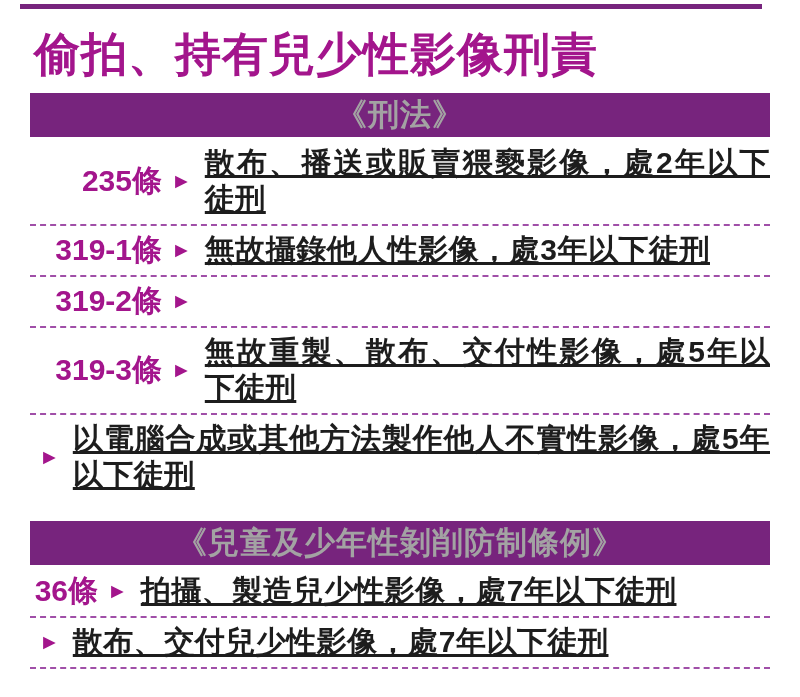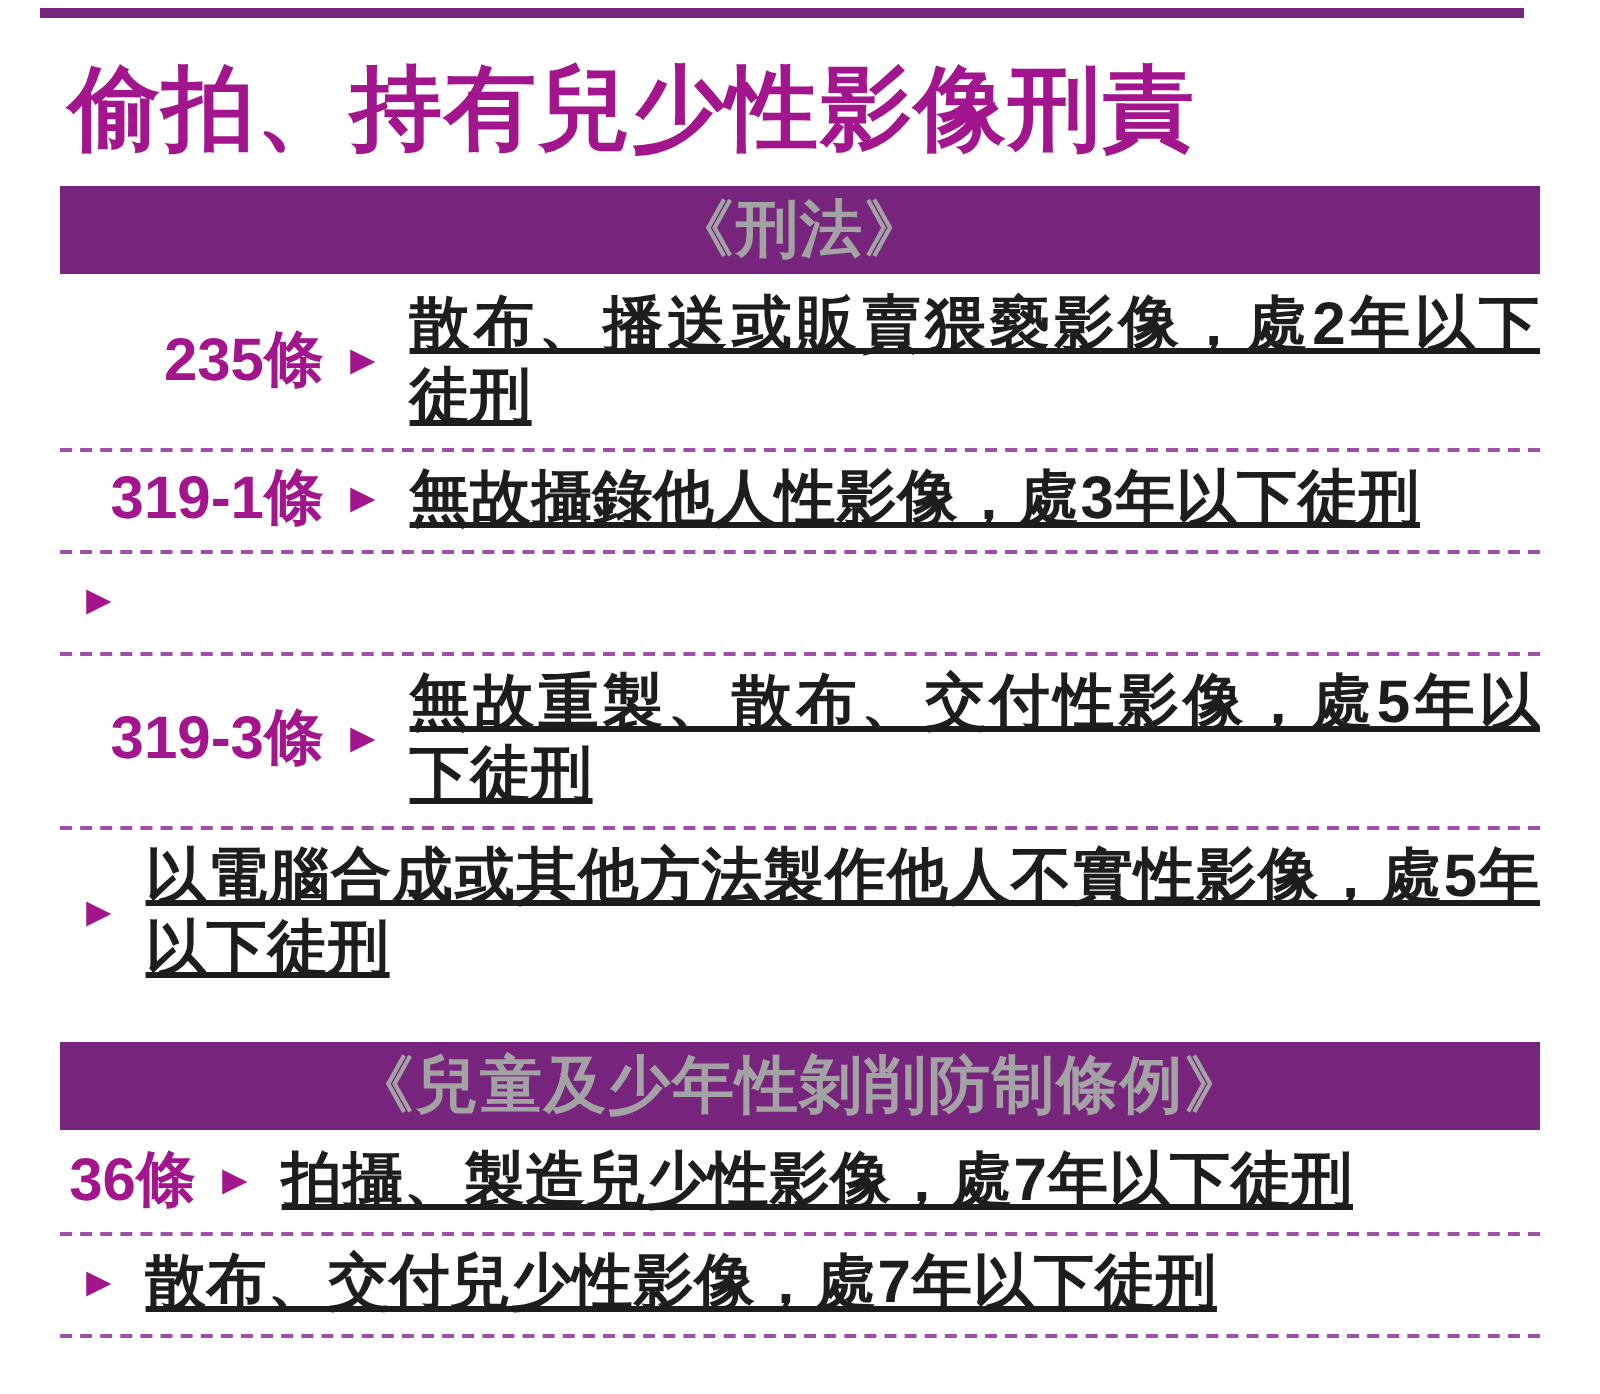--- a/index.html
+++ b/index.html
@@ -95,20 +95,21 @@
     <span class="text">散布、播送或販賣猥褻影像，處2年以下徒刑</span>
   </div>
 
   <div class="row">
     <span class="num">319-1條</span>
     <span class="arrow">►</span>
     <span class="text">無故攝錄他人性影像，處3年以下徒刑</span>
   </div>
 
   <div class="row">
+    <span class="num">319-2條</span>
     <span class="arrow">►</span>
   </div>
 
   <div class="row">
     <span class="num">319-3條</span>
     <span class="arrow">►</span>
     <span class="text">無故重製、散布、交付性影像，處5年以下徒刑</span>
   </div>
 
   <div class="row">

